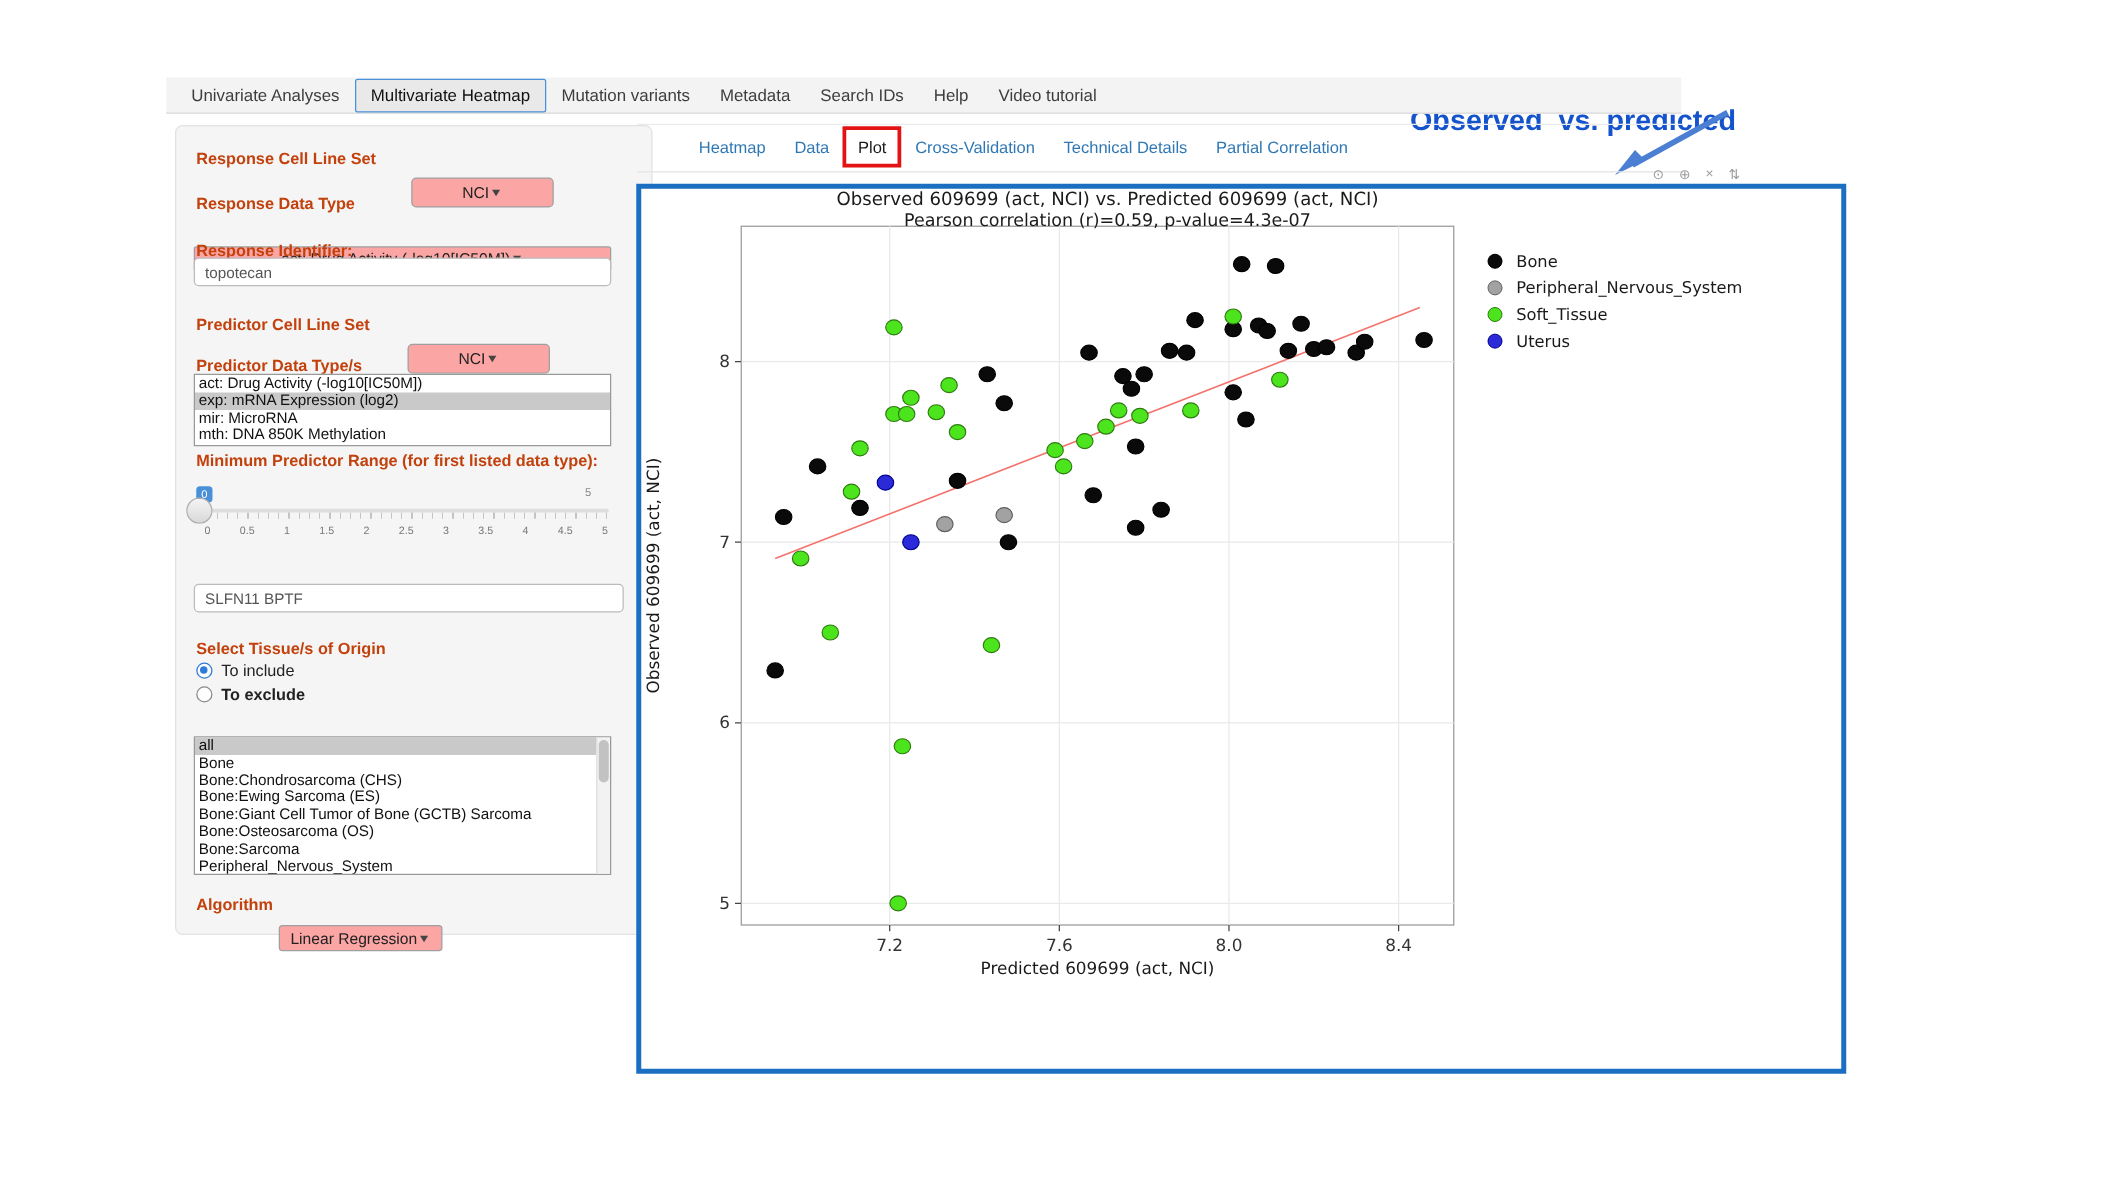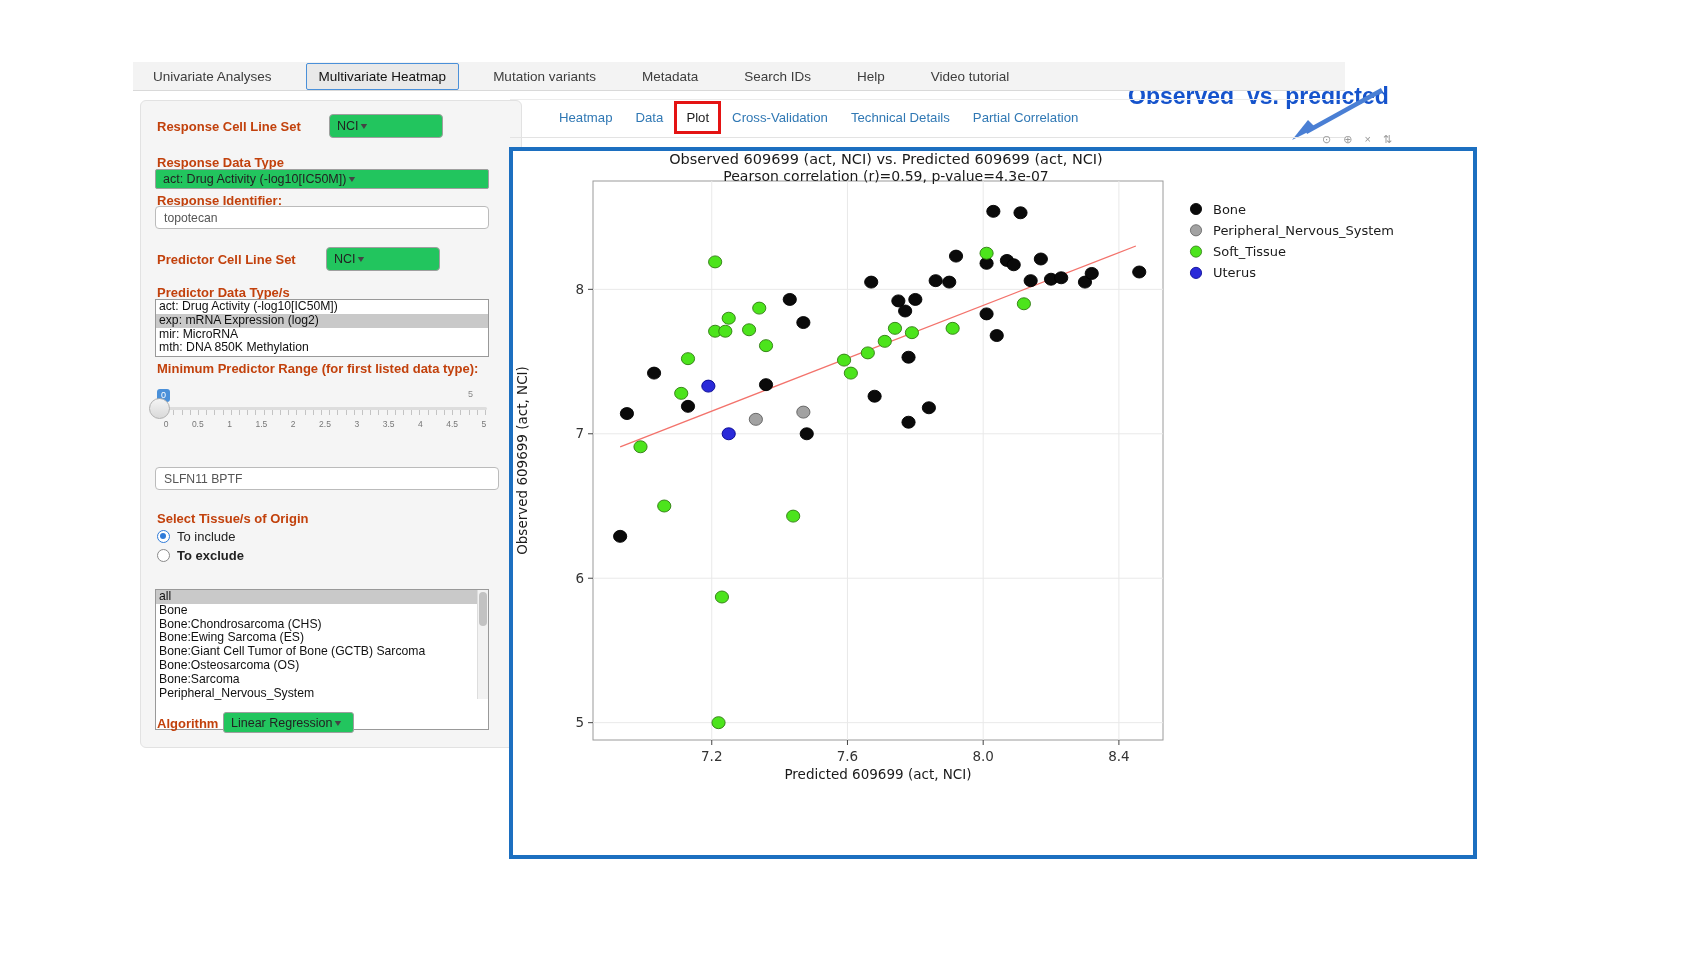--- a/index.html
+++ b/index.html
@@ -4,28 +4,28 @@
 <style>
   * { margin:0; padding:0; box-sizing:border-box; }
   html,body { width:1700px; height:956px; background:#ffffff; font-family:"Liberation Sans", sans-serif; overflow:hidden; }
   .abs { position:absolute; }
 
   
   #annotation { left:1128px; top:16px; font-size:23px; font-weight:bold; color:#1553cc; line-height:32px; white-space:pre; }
   #anno-arrow { left:1282px; top:84px; }
 
   
-  #navbar { left:133px; top:62px; width:1212px; height:29px; background:#f3f3f3; border-bottom:1px solid #d9d9d9; display:flex; align-items:center; gap:22px; padding-left:8px; }
+  #navbar { left:133px; top:62px; width:1212px; height:29px; background:#f3f3f3; border-bottom:1px solid #d9d9d9; display:flex; align-items:center; gap:0; padding-left:8px; }
   .navtab { font-size:13.5px; color:#3d3d3d; padding:5px 12px; cursor:pointer; white-space:nowrap; }
   .navtab.active { background:#e9e9e9; border:1.5px solid #4a90d9; border-radius:2px; color:#111; }
 
   
   #sidebar { left:140px; top:100px; width:382px; height:648px; background:#f5f5f5; border:1px solid #e2e2e2; border-radius:6px; }
   .sb-label { position:absolute; left:16px; font-size:13px; font-weight:bold; color:#c2410c; }
-  .sel { position:absolute; background:#22c55e; border:1px solid #9f9f9f; border-radius:4px; font-size:12.5px; color:#222; display:flex; align-items:center; justify-content:flex-start; padding:0 7px; cursor:pointer; }
+  .sel { position:absolute; background:#fca5a5; border:1px solid #9f9f9f; border-radius:4px; font-size:12.5px; color:#222; display:flex; align-items:center; justify-content:center; padding:0 7px; cursor:pointer;margin-top:28px; }
   .sel .chev { color:#444; font-size:11px; transform:scaleY(0.8); }
   .tinput { position:absolute; background:#fff; border:1px solid #bbb; border-radius:4px; font-size:12.2px; color:#555; padding:0 8px; font-family:"Liberation Sans",sans-serif; }
   .listbox { position:absolute; background:#fff; border:1px solid #999; overflow:hidden; }
   .lb-row { font-size:12.2px; color:#111; height:13.8px; line-height:13.8px; padding-left:3px; white-space:nowrap; cursor:pointer; }
   .lb-row.selrow { background:#c9c9c9; }
   .sb-scroll { position:absolute; width:11px; background:#f2f2f2; border-left:1px solid #ddd; }
   .sb-thumb { position:absolute; left:1px; width:8px; height:34px; background:#c2c2c2; border-radius:4px; top:2px; }
   .radio-row { position:absolute; left:16px; display:flex; align-items:center; gap:7px; font-size:13px; color:#222; cursor:pointer; }
   .rdot { width:13px; height:13px; border-radius:50%; border:1.5px solid #8a8a8a; background:#fff; display:inline-block; position:relative; }
   .rdot.on { border-color:#2f7bd9; }
@@ -135,21 +135,21 @@
       <div class="radio-row" style="top: 428px;">
         <span class="rdot on"></span>
         <span>To include</span>
       </div>
       <div class="radio-row" style="top: 447px; font-weight: bold;">
         <span class="rdot"></span>
         <span>To exclude</span>
       </div>
     </div>
 
-  <div class="listbox" style="left:14px; top:488px; width:334px; height:141px" id="tissue-listbox">
+  <div class="listbox" style="left:14px; top:488px; width:334px; height:111px" id="tissue-listbox">
       <div class="lb-row selrow">all</div>
       <div class="lb-row">Bone</div>
       <div class="lb-row">Bone:Chondrosarcoma (CHS)</div>
       <div class="lb-row">Bone:Ewing Sarcoma (ES)</div>
       <div class="lb-row">Bone:Giant Cell Tumor of Bone (GCTB) Sarcoma</div>
       <div class="lb-row">Bone:Osteosarcoma (OS)</div>
       <div class="lb-row">Bone:Sarcoma</div>
       <div class="lb-row">Peripheral_Nervous_System</div>
     </div>
   <div class="sb-scroll" style="left:336px; top:489px; height:109px">

